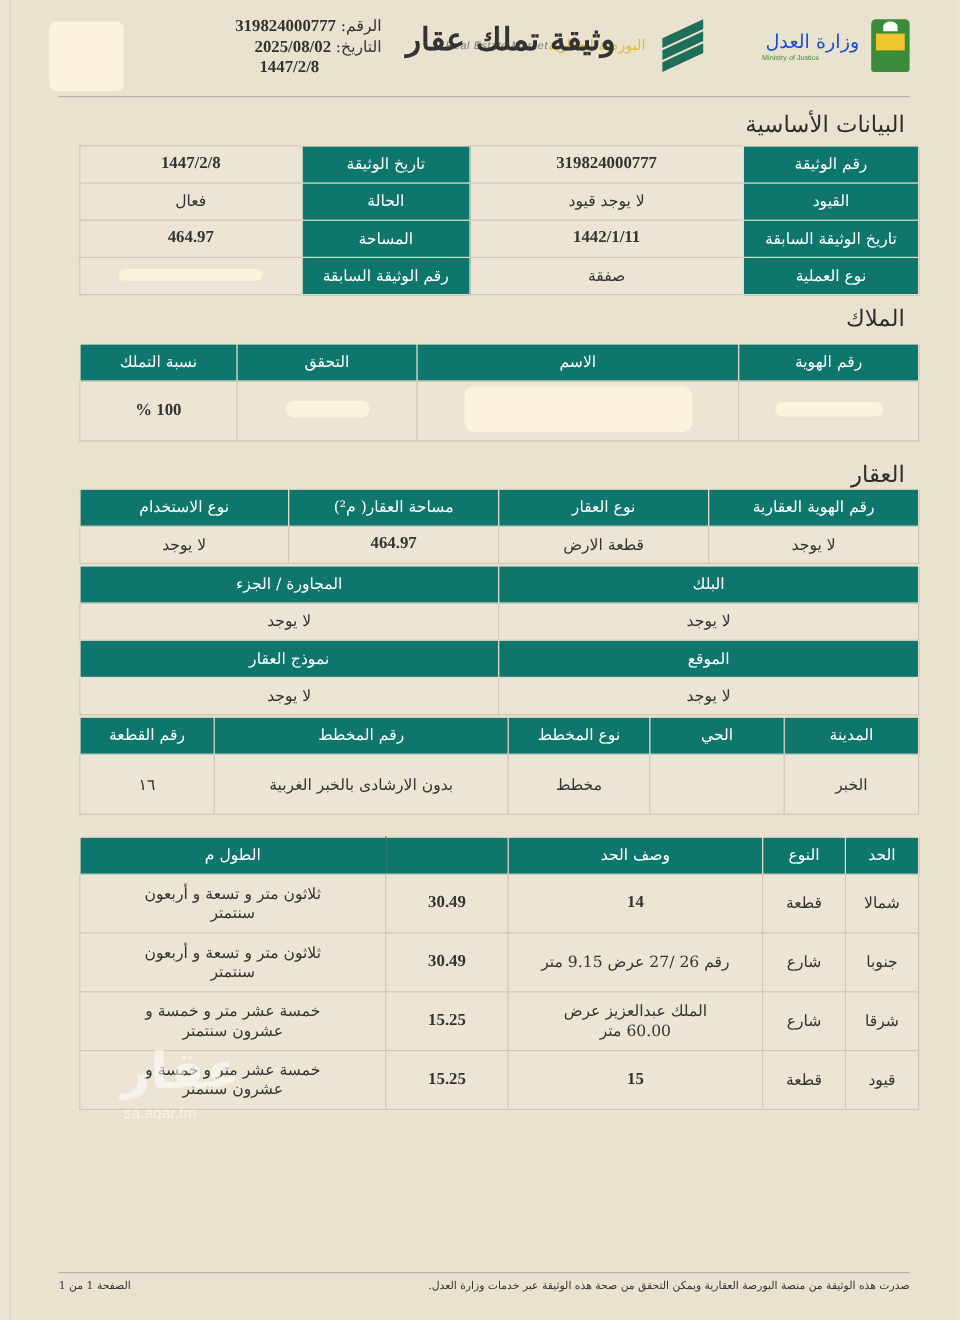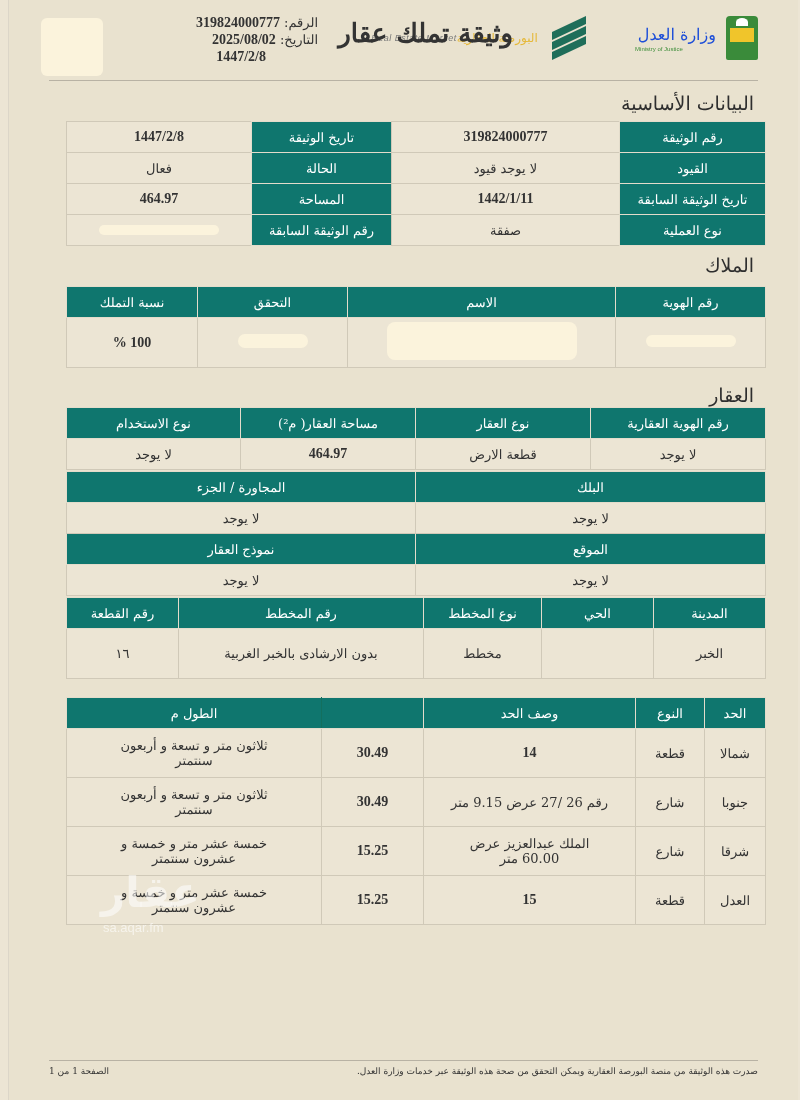--- a/index.html
+++ b/index.html
@@ -260,21 +260,21 @@
       <td class="val" style="padding:0 40px;">ثلاثون متر و تسعة و أربعون سنتمتر</td>
     </tr>
     <tr style="height:49px;">
       <td class="val">شرقا</td>
       <td class="val">شارع</td>
       <td class="val" style="padding:0 40px;">الملك عبدالعزيز عرض 60.00 متر</td>
       <td class="val num">15.25</td>
       <td class="val" style="padding:0 40px;">خمسة عشر متر و خمسة و عشرون سنتمتر</td>
     </tr>
     <tr style="height:49px;">
-      <td class="val">العدل</td>
+      <td class="val">قيود</td>
       <td class="val">قطعة</td>
       <td class="val num">15</td>
       <td class="val num">15.25</td>
       <td class="val" style="padding:0 40px;">خمسة عشر متر و خمسة و عشرون سنتمتر</td>
     </tr>
   </tbody>
     </table>
 
   <div class="watermark">عقار</div>
   <div class="watermark-url">sa.aqar.fm</div>

